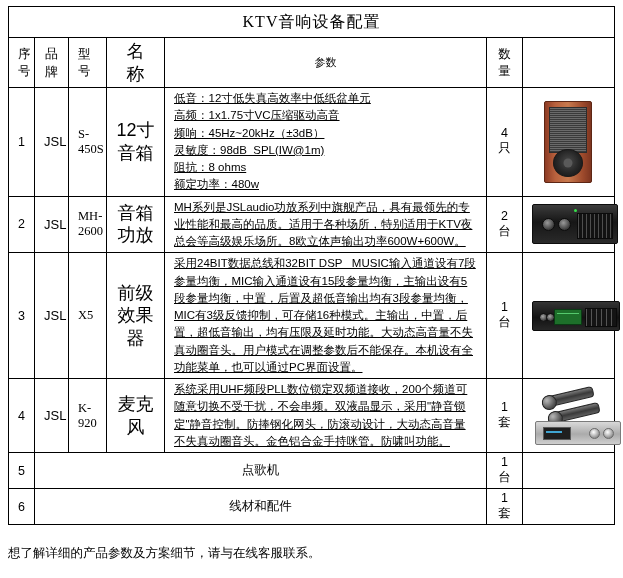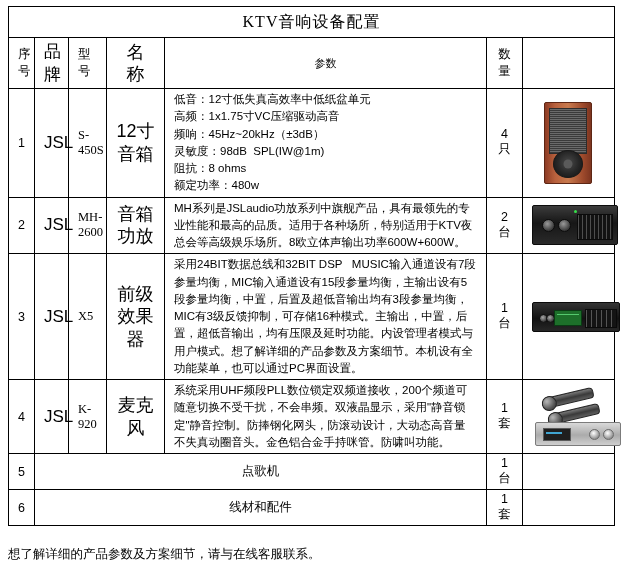--- a/index.html
+++ b/index.html
@@ -41,24 +41,24 @@
     letter-spacing: 1px;
   }
   .hdr {
     text-align: center;
     font-size: 11px;
     font-weight: bold;
     height: 30px;
     font-family: "Liberation Sans", sans-serif;
   }
   .c-idx { width: 26px; text-align: center; font-size: 12.5px; }
-  .c-brand { width: 34px; text-align: center; font-size: 17px; }
+  .c-brand { width: 34px; text-align: center; font-size: 13px; }
   .c-model { width: 38px; text-align: left; font-size: 12.5px; font-family: Liberation Serif, serif; }
   .c-name { width: 58px; text-align: center; font-size: 18px; line-height: 1.25; }
-  .c-params { font-size: 11.5px; line-height: 1.5; text-align: left; vertical-align: top; padding: 5px 5px; }
+  .c-params { font-size: 11.5px; line-height: 1.5; text-align: left; vertical-align: top; padding: 5px 5px; text-decoration: underline; }
   .c-qty { width: 36px; text-align: center; font-size: 12.5px; }
   .c-img { width: 92px; text-align: center; padding: 2px; }
   .param-line { white-space: pre-wrap; }
   .center-span {
     text-align: center;
     font-size: 12.5px;
     font-weight: bold;
   }
   .footnote {
     margin-top: 20px;
@@ -244,21 +244,21 @@
             <div class="vent"></div>
           </div>
         </td>
       </tr>
 
       <tr>
         <td class="c-idx">3</td>
         <td class="c-brand">JSL</td>
         <td class="c-model">X5</td>
         <td class="c-name">前级效果器</td>
-        <td class="c-params param-line">采用24BIT数据总线和32BIT DSP   MUSIC输入通道设有7段参量均衡，MIC输入通道设有15段参量均衡，主输出设有5段参量均衡，中置，后置及超低音输出均有3段参量均衡，MIC有3级反馈抑制，可存储16种模式。主输出，中置，后置，超低音输出，均有压限及延时功能。内设管理者模式与用户模式。想了解详细的产品参数及方案细节。本机设有全功能菜单，也可以通过PC界面设置。</td>
+        <td class="c-params param-line">采用24BIT数据总线和32BIT DSP   MUSIC输入通道设有7段参量均衡，MIC输入通道设有15段参量均衡，主输出设有5段参量均衡，中置，后置及超低音输出均有3段参量均衡，MIC有3级反馈抑制，可存储16种模式。主输出，中置，后置，超低音输出，均有压限及延时功能。大动态高音量不失真动圈音头。用户模式在调整参数后不能保存。本机设有全功能菜单，也可以通过PC界面设置。</td>
         <td class="c-qty">1台</td>
         <td class="c-img">
           <div class="prod fx">
             <div class="sknob s1"></div>
             <div class="sknob s2"></div>
             <div class="screen"></div>
             <div class="grid"></div>
           </div>
         </td>
       </tr>

